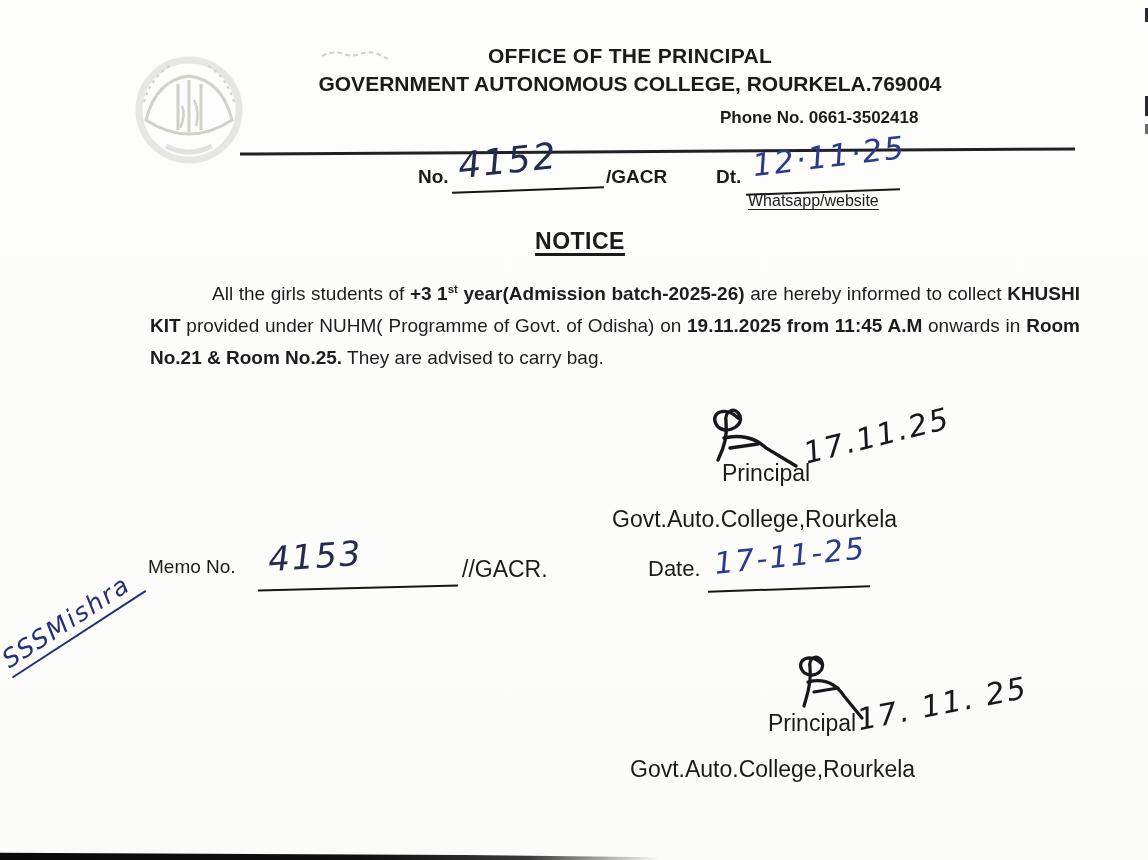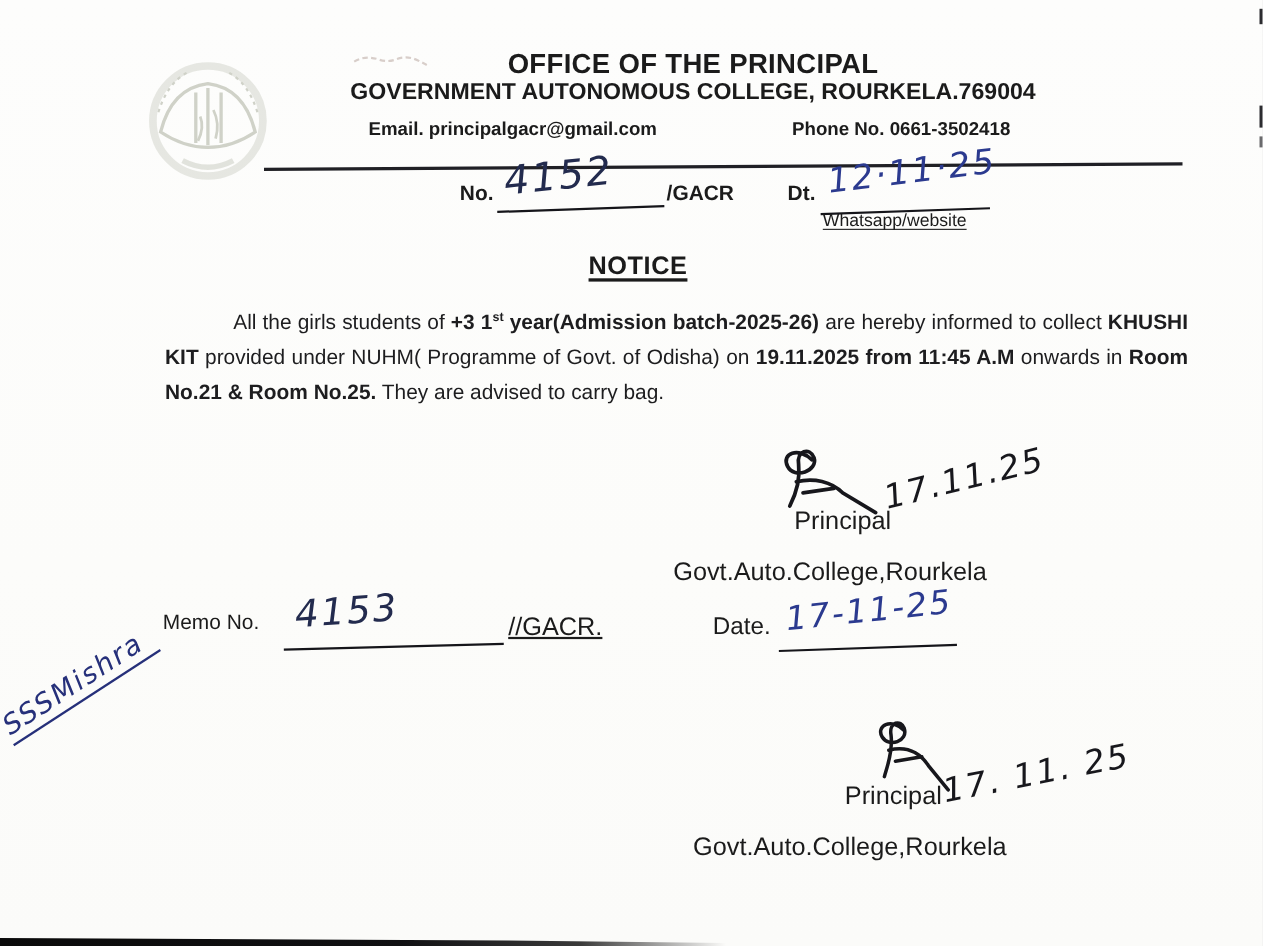--- a/index.html
+++ b/index.html
@@ -13,21 +13,21 @@
   .b { font-weight:bold; }
   .sup { font-size:60%; vertical-align:super; }
   .hand {
     font-family:"DejaVu Sans", sans-serif; font-style:italic;
     letter-spacing:2px; white-space:nowrap;
   }
   .ink-dark { color:#232b4e; }
   .ink-blue { color:#2b3a8f; }
   .ink-black { color:#17171c; }
   .hline { border-bottom:2px solid #15151a; }
-  .header-office { top:44px; left:330px; width:600px; text-align:center; font-size:25px; font-weight:bold; letter-spacing:.3px; }
+  .header-office { top:44px; left:330px; width:600px; text-align:center; font-size:21px; font-weight:bold; letter-spacing:.3px; }
   .header-college { top:72px; left:230px; width:800px; text-align:center; font-size:21px; font-weight:bold; }
   .header-email { top:108px; left:335px; font-size:17px; font-weight:bold; }
   .header-phone { top:108px; left:720px; font-size:17px; font-weight:bold; }
   .rule1 { left:240px; top:150px; width:835px; height:3px; background:#202025; transform:rotate(-.35deg); }
   .no-label { left:418px; top:166px; font-size:19px; font-weight:bold; }
   .no-value { left:458px; top:140px; font-size:36px; transform:rotate(-6deg); }
   .u-no { left:452px; top:189px; width:152px; transform:rotate(-2deg); }
   .no-suffix { left:606px; top:166px; font-size:19px; font-weight:bold; }
   .dt-label { left:716px; top:166px; font-size:19px; font-weight:bold; }
   .dt-value { left:752px; top:138px; font-size:31px; transform:rotate(-7deg); }
@@ -36,21 +36,21 @@
   .title { left:420px; top:228px; width:320px; text-align:center; font-size:23px; font-weight:bold; letter-spacing:.5px; }
   .title span { text-decoration:underline; text-decoration-thickness:2.5px; text-underline-offset:4px; }
   .body-par { left:150px; top:273px; width:930px; font-size:19px; line-height:32px; text-align:justify; text-indent:62px; color:#1d1d1f; }
   .sign-date { font-size:30px; }
   .sign1-date { left:802px; top:418px; transform:rotate(-14deg); }
   .sign1-role { left:722px; top:460px; font-size:23px; }
   .sign1-org { left:612px; top:506px; font-size:23px; }
   .memo-label { left:148px; top:556px; font-size:19px; }
   .memo-value { left:268px; top:536px; font-size:34px; transform:rotate(-4deg); }
   .u-memo { left:258px; top:587px; width:200px; transform:rotate(-1.5deg); }
-  .memo-suffix { left:462px; top:556px; font-size:23px;text-decoration:underline; }
+  .memo-suffix { left:462px; top:556px; font-size:23px; }
   .date-label { left:648px; top:556px; font-size:22px; }
   .date-value { left:714px; top:538px; font-size:30px; transform:rotate(-6deg); }
   .u-date { left:708px; top:588px; width:162px; transform:rotate(-2deg); }
   .copy-par { left:148px; top:600px; width:935px; font-size:23.5px; line-height:33.5px; text-align:justify; color:#1d1d1f; }
   .margin-sign {
     left:4px; top:648px; transform:rotate(-33deg); transform-origin:left center;
     font-size:25px; color:#26307a; border-bottom:2.5px solid #26307a; padding:0 10px 2px 2px;
   }
   .sign2-date { left:856px; top:686px; transform:rotate(-11deg); }
   .sign2-role { left:768px; top:710px; font-size:23px; }
@@ -80,21 +80,20 @@
       <path d="M18 52 q8 -26 26 -36 M108 52 q-8 -26 -26 -36" stroke-width="2" stroke-dasharray="3 4"></path>
     </g>
   </svg>
 
   <svg class="abs scribble" width="90" height="18" viewBox="0 0 90 18">
     <path d="M4 10 q10 -6 22 -2 q8 3 16 0 q10 -4 20 1 l8 4" stroke="#bba9a2" stroke-width="2" fill="none" stroke-dasharray="5 3"></path>
   </svg>
 
   <div class="abs header-office">OFFICE OF THE PRINCIPAL</div>
   <div class="abs header-college">GOVERNMENT AUTONOMOUS COLLEGE, ROURKELA.769004</div>
-  <div class="abs header-email">Email. principalgacr@gmail.com</div>
   <div class="abs header-phone">Phone No. 0661-3502418</div>
   <div class="abs rule1"></div>
 
   <div class="abs no-label">No.</div>
   <div class="abs no-value hand ink-dark">4152</div>
   <div class="abs hline u-no"></div>
   <div class="abs no-suffix">/GACR</div>
   <div class="abs dt-label">Dt.</div>
   <div class="abs dt-value hand ink-blue">12·11·25</div>
   <div class="abs hline u-dt"></div>

